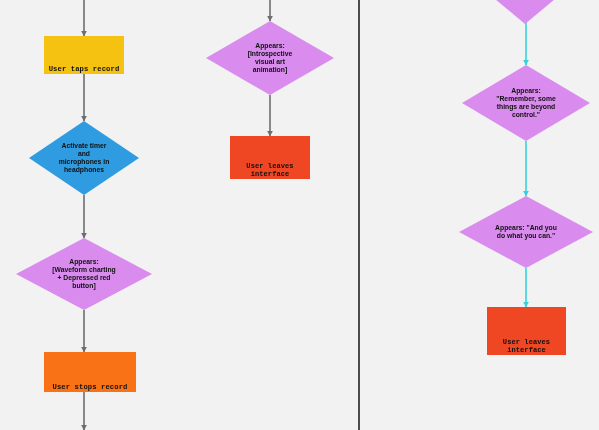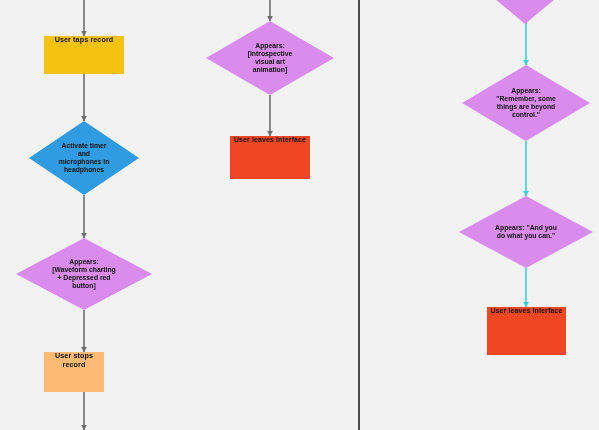--- a/index.html
+++ b/index.html
@@ -22,29 +22,30 @@
   .flow-svg {
     position: absolute;
     left: 0;
     top: 0;
     width: 599px;
     height: 430px;
   }
   .node {
     position: absolute;
     display: flex;
-    align-items: flex-start;
+    align-items: flex-end;
     justify-content: center;
     text-align: center;
     box-sizing: border-box;
     color: #111111;
     font-weight: bold;
     line-height: 1.22;
     letter-spacing: 0.1px;
     z-index: 3;
+    font-family: Liberation Mono, monospace;
   }
   .node .label {
     display: block;
     white-space: pre-line;
     padding: 0 2px;
   }
   .rect {
     border-radius: 0;
   }
   .diamond-wrap {
@@ -122,21 +123,21 @@
       </div>
       <div class="diamond-wrap" style="left: 16px; top: 238px; width: 136px; height: 72px;">
         <svg class="diamond-shape" viewBox="0 0 136 72" preserveAspectRatio="none">
           <polygon points="68,0 136,36 68,72 0,36" fill="#d98cee"></polygon>
         </svg>
         <div class="diamond-label" style="font-size: 6.8px;">Appears:
 [Waveform charting
 + Depressed red
 button]</div>
       </div>
-      <div class="node rect" style="left: 44px; top: 352px; width: 60px; height: 40px; background: #fdba74; font-size: 7.2px;">
+      <div class="node rect" style="left: 44px; top: 352px; width: 92px; height: 40px; background: #f97316; font-size: 7.2px;">
         <span class="label">User stops record</span>
       </div>
       <div class="diamond-wrap" style="left: 206px; top: 21px; width: 128px; height: 74px;">
         <svg class="diamond-shape" viewBox="0 0 128 74" preserveAspectRatio="none">
           <polygon points="64,0 128,37 64,74 0,37" fill="#d98cee"></polygon>
         </svg>
         <div class="diamond-label" style="font-size: 6.8px;">Appears:
 [Introspective
 visual art
 animation]</div>

